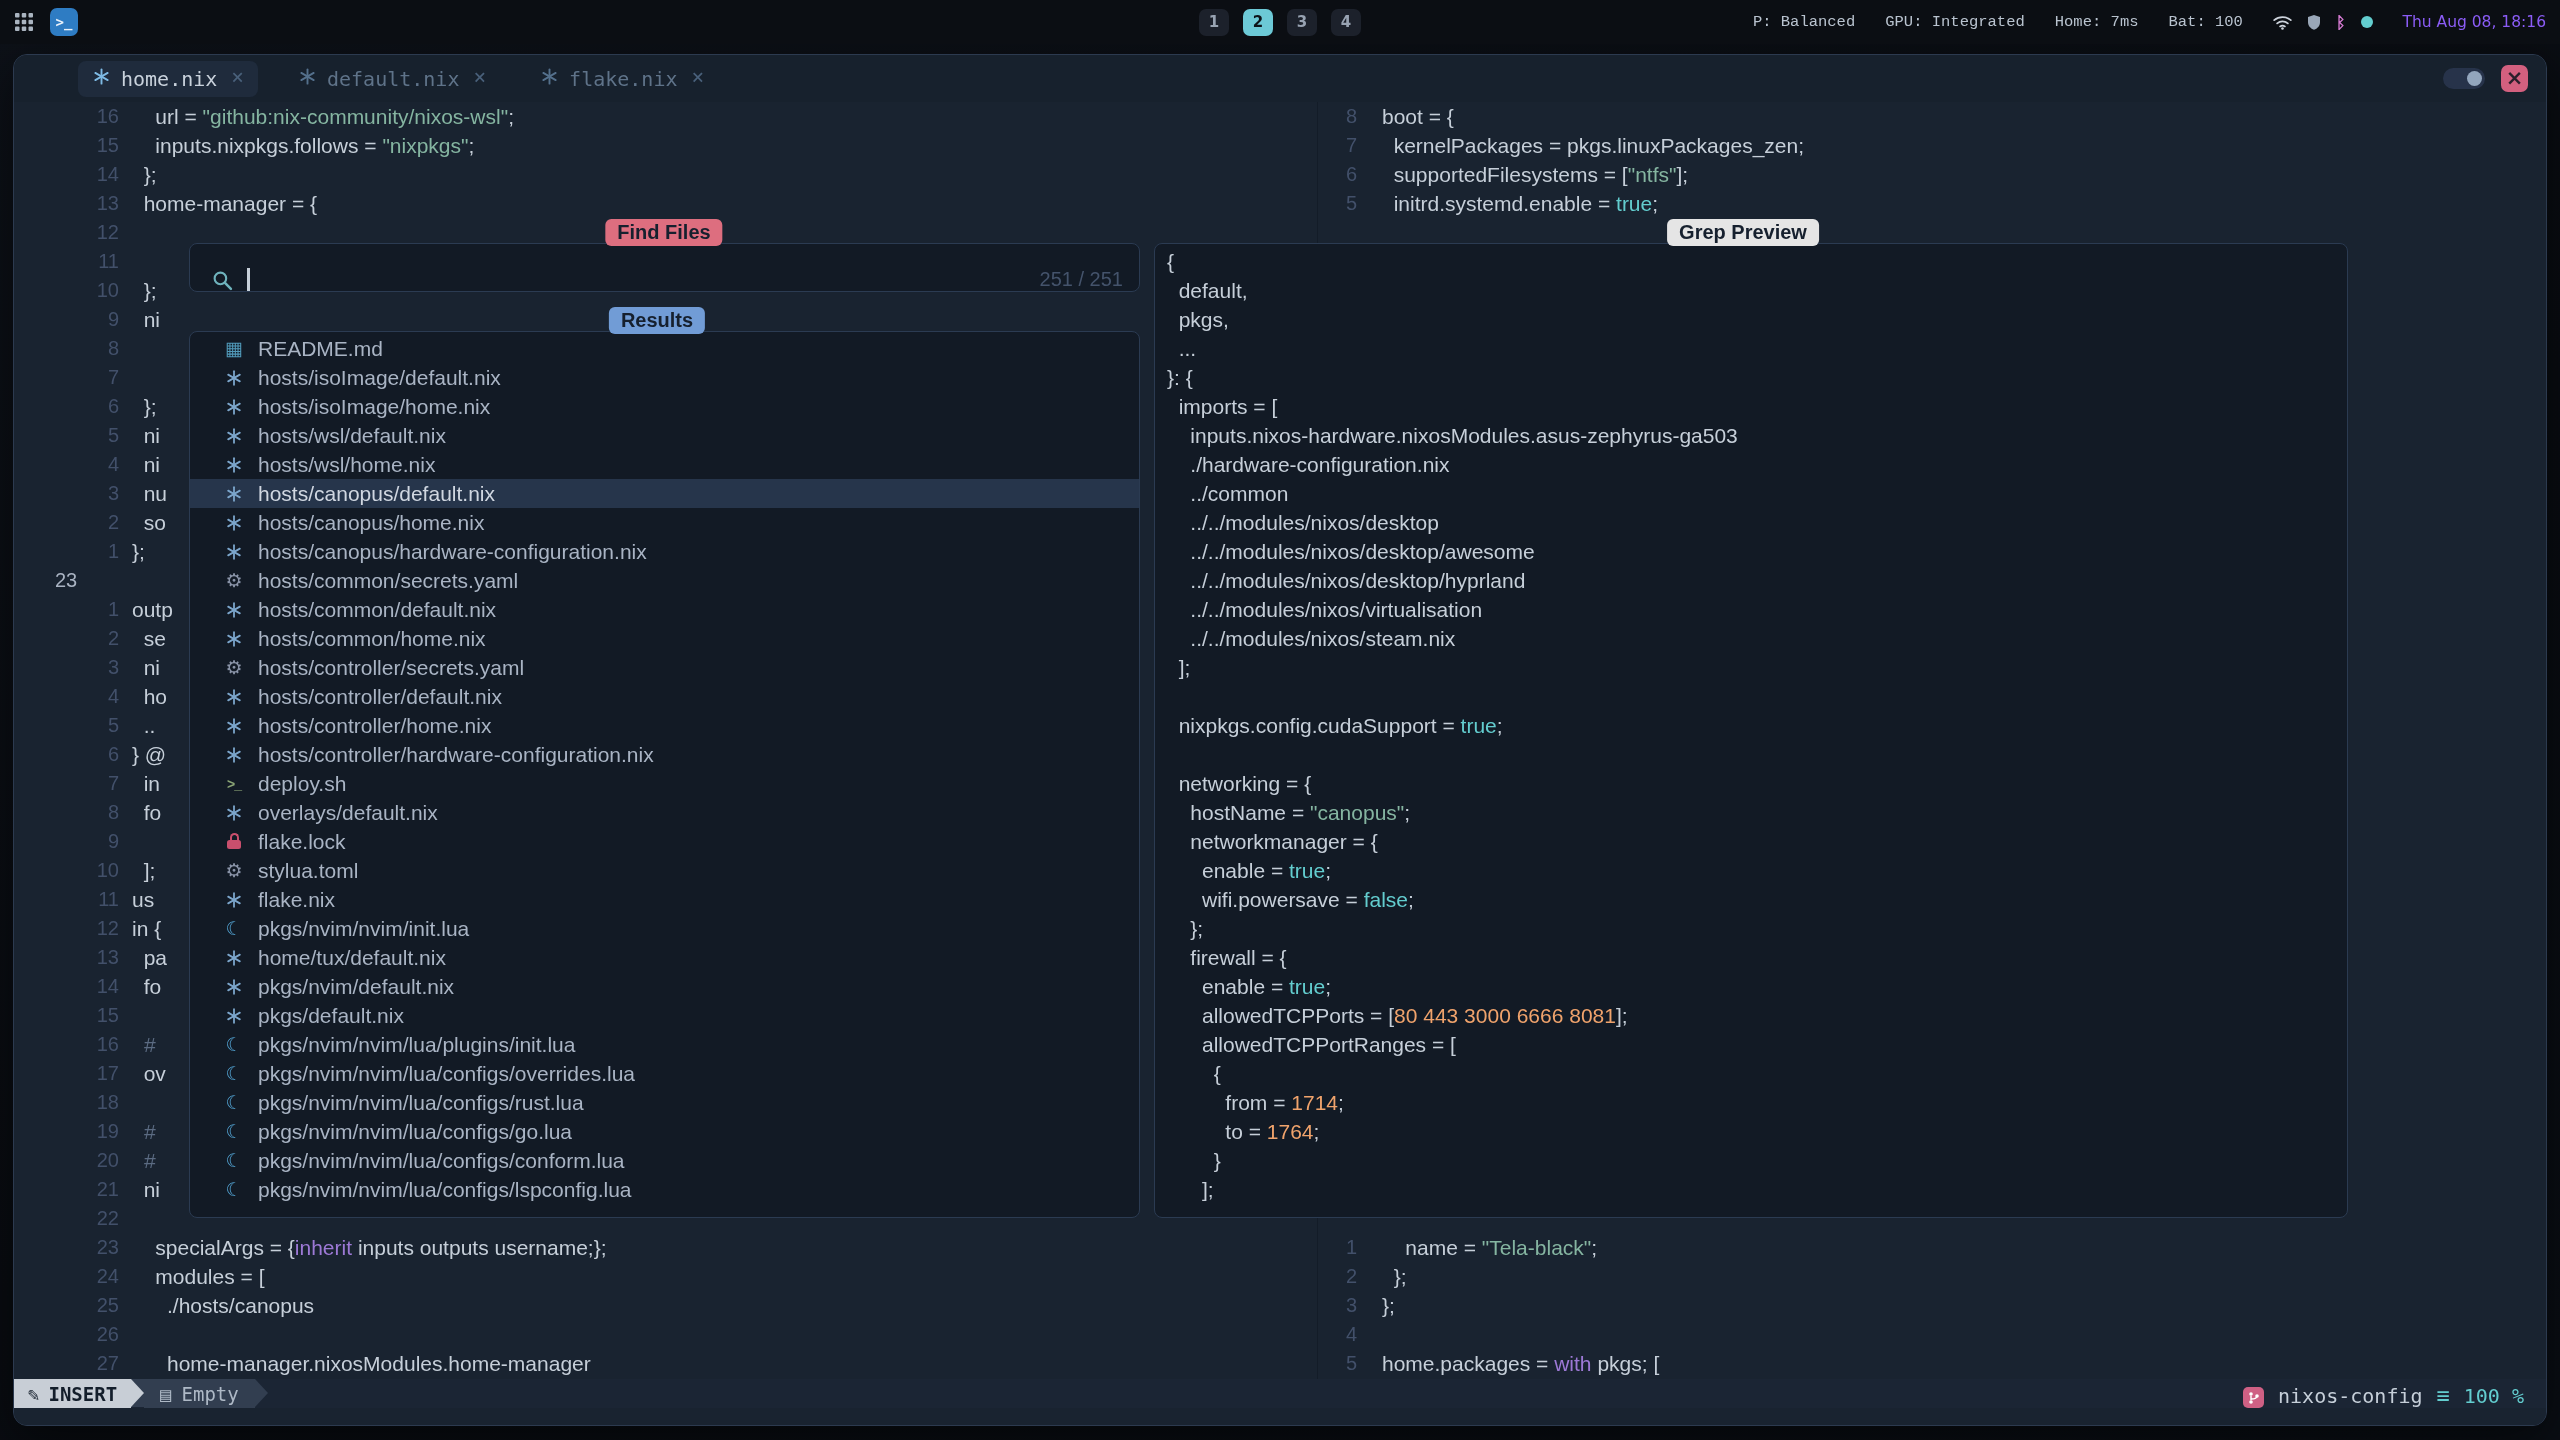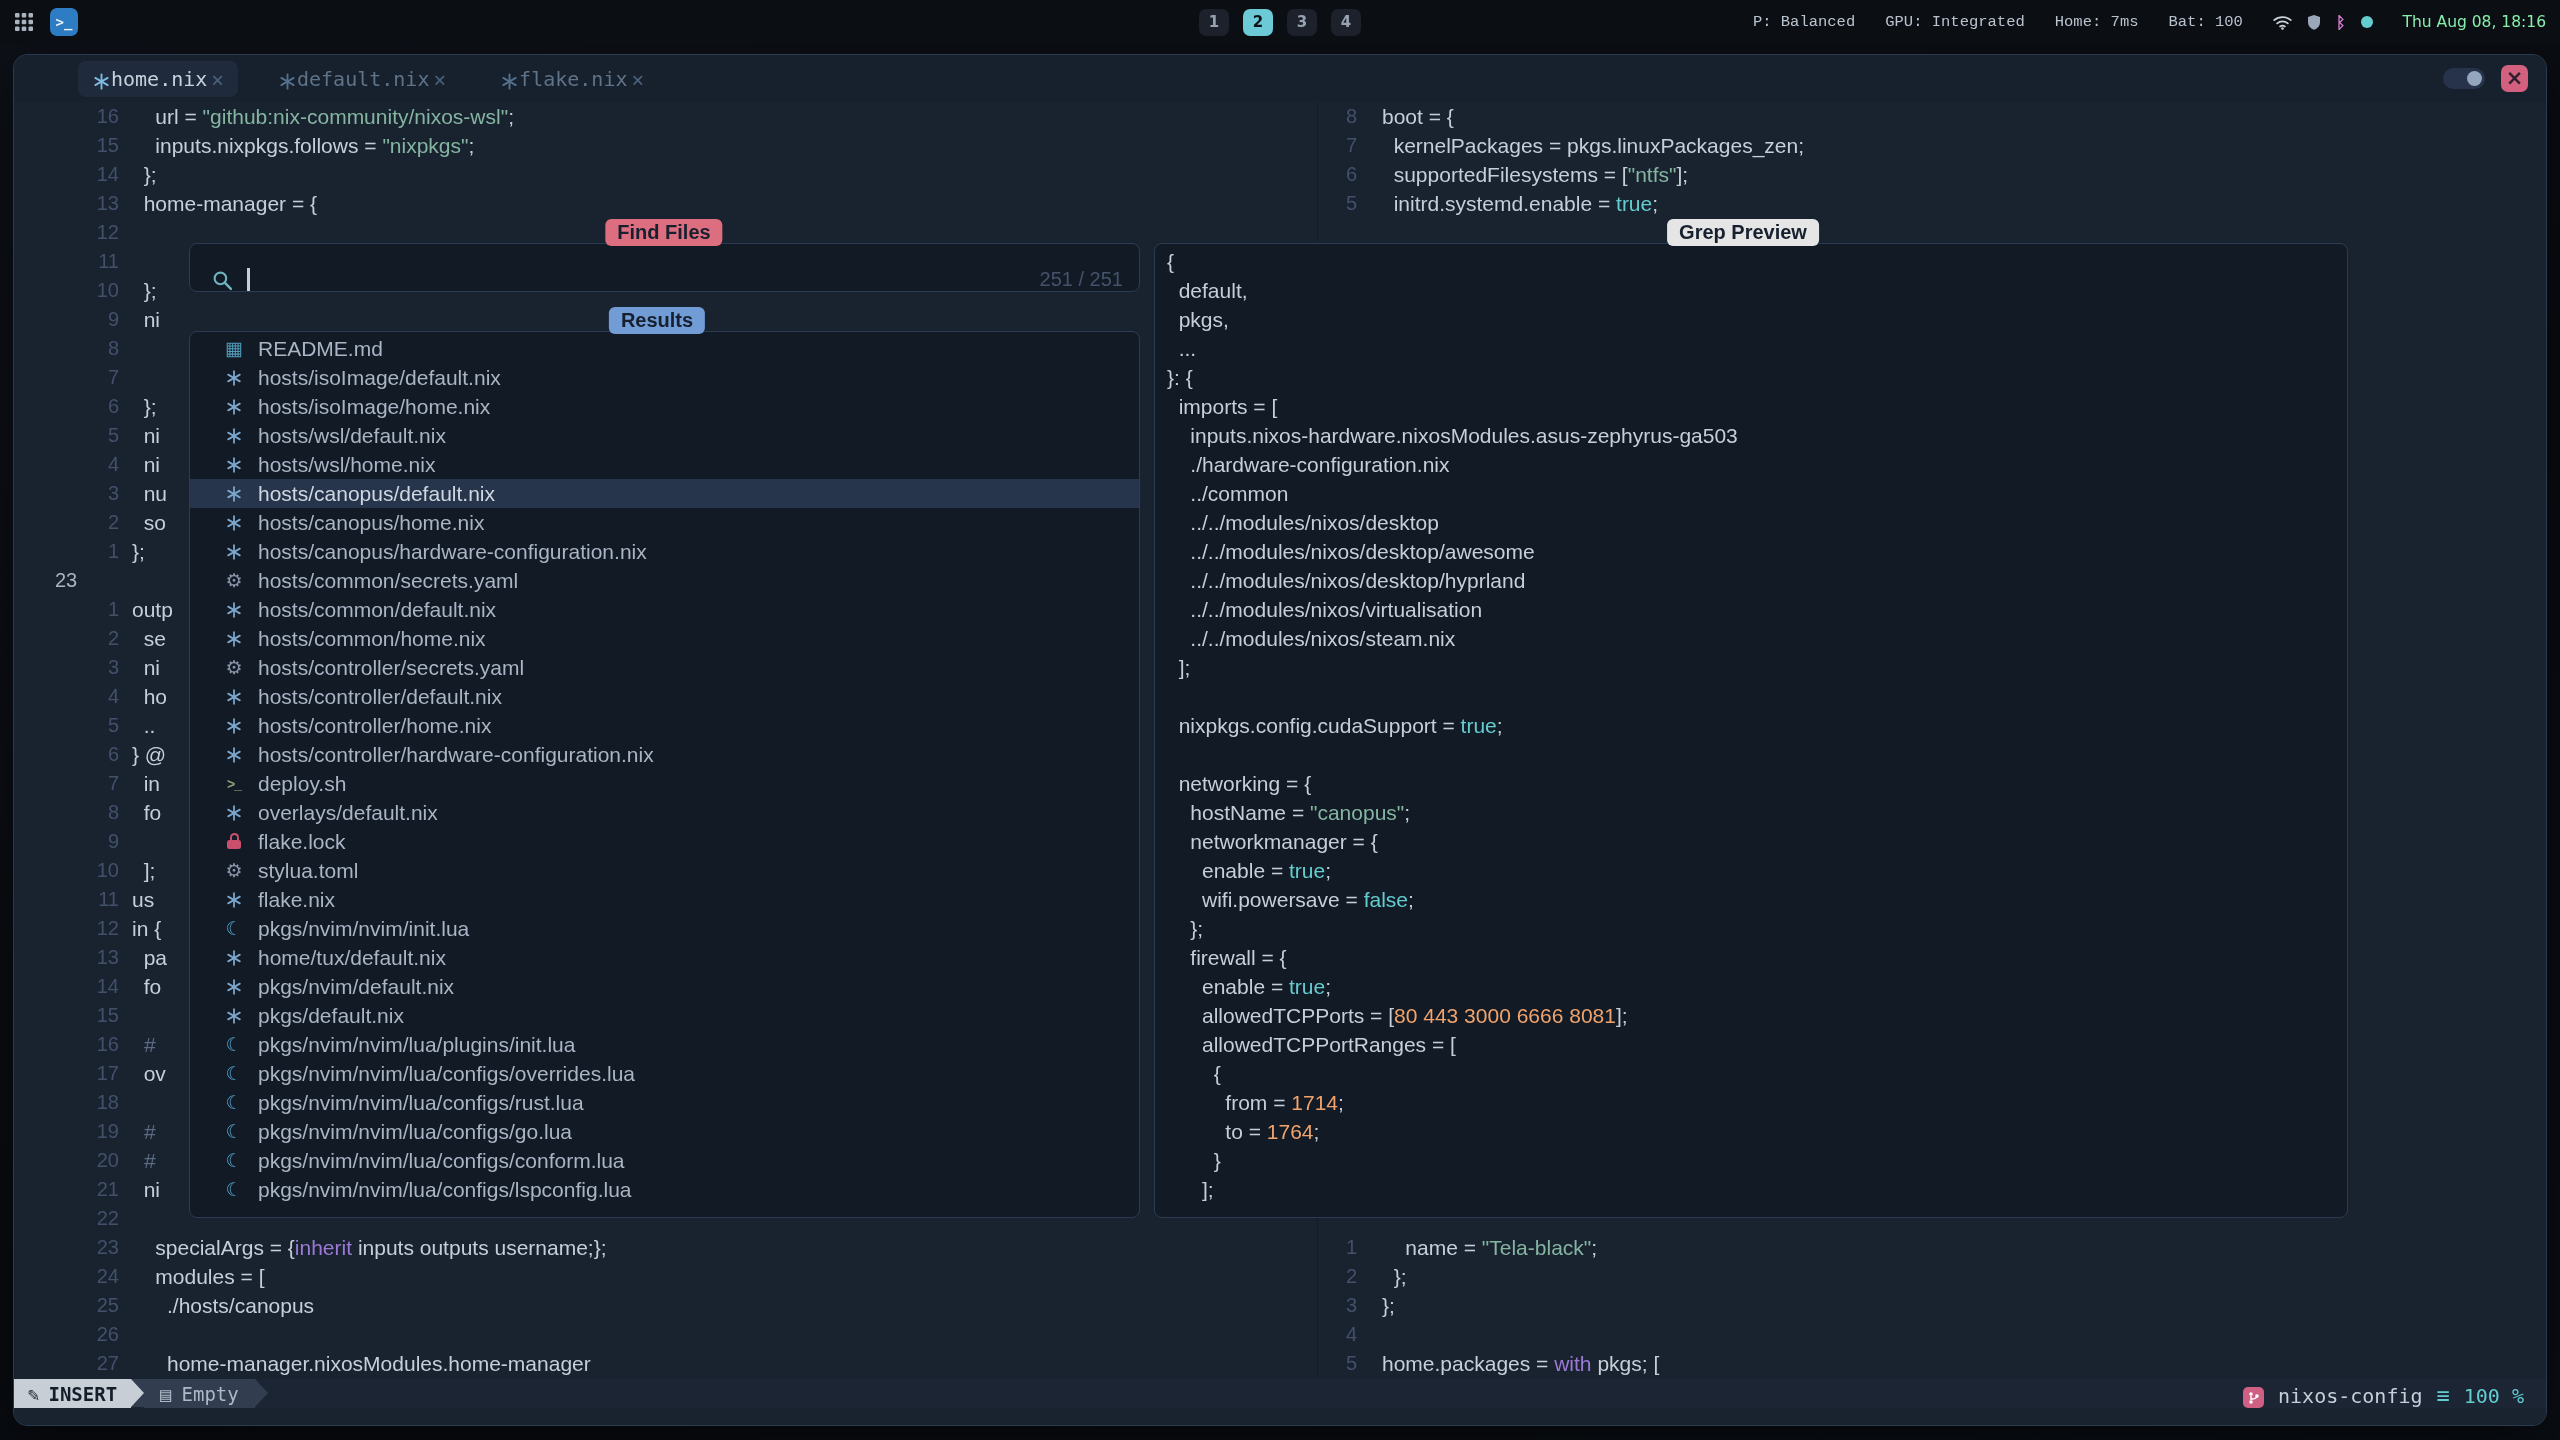--- a/index.html
+++ b/index.html
@@ -18,29 +18,29 @@
     font-size:14px;font-weight:bold;}
   .tb-center{position:absolute;left:50%;transform:translateX(-50%);display:flex;gap:14px;}
   .ws{min-width:30px;height:27px;border-radius:7px;background:#1c212b;color:#98a3b2;
     display:flex;align-items:center;justify-content:center;font-size:15px;font-weight:bold;padding:0 9px;box-sizing:border-box;}
   .ws.active{background:#6cc9d6;color:#0d1218;}
   .tb-right{margin-left:auto;display:flex;align-items:center;gap:30px;color:#b9c3cf;font-size:15.5px;}
   .tb-mod{white-space:nowrap;}
   .tray{display:flex;gap:15px;align-items:center;}
   .tray .bt{color:#d67ad2;font-size:16px;font-weight:bold;}
   .tray .dot{width:12px;height:12px;border-radius:50%;background:#63cdcf;display:inline-block;}
-  .clock{white-space:nowrap;color:#86efac;}
+  .clock{white-space:nowrap;color:#8b5cf6;}
   
   #window{position:absolute;left:13px;right:13px;top:54px;bottom:14px;background:#192330;
     border:1px solid #2c3a4f;border-radius:14px;box-shadow:0 14px 50px rgba(0,0,0,.55);
     display:flex;flex-direction:column;overflow:hidden;}
   
   #tabbar{height:47px;display:flex;align-items:center;padding:0 18px 0 64px;gap:26px;
     background:#17212d;flex:none;}
-  .tab{display:flex;align-items:flex-end;font-family:"DejaVu Sans Mono",monospace;
+  .tab{display:flex;align-items:flex-start;gap:10px;font-family:"DejaVu Sans Mono",monospace;
     font-size:20px;color:#5f7389;padding:6px 14px;border-radius:8px;}
   .tab.active{background:#1f2b3c;color:#c9d2dc;}
   .tab .svgic{width:19px;height:19px;}
   .tab.active .tico{color:#7ebae4;} .tab .tico{color:#54708c;display:inline-flex;}
   .tclose{color:#49607a;font-size:21px;margin-left:4px;line-height:1;}
   #tab-controls{margin-left:auto;display:flex;align-items:center;gap:16px;}
   .toggle{width:42px;height:21px;border-radius:11px;background:#27334a;position:relative;}
   .toggle::after{content:"";position:absolute;right:3px;top:3px;width:15px;height:15px;border-radius:50%;background:#93a6bd;}
   .win-close{width:27px;height:27px;border-radius:7px;background:#d3607f;color:#2a1f2b;
     font-size:21px;font-weight:bold;display:flex;align-items:center;justify-content:center;line-height:1;}

